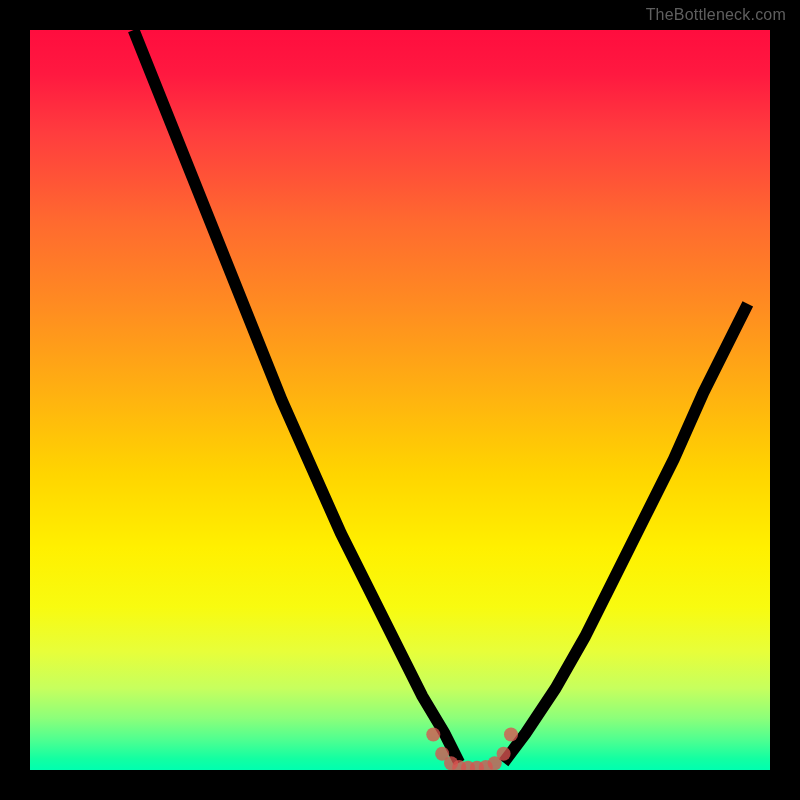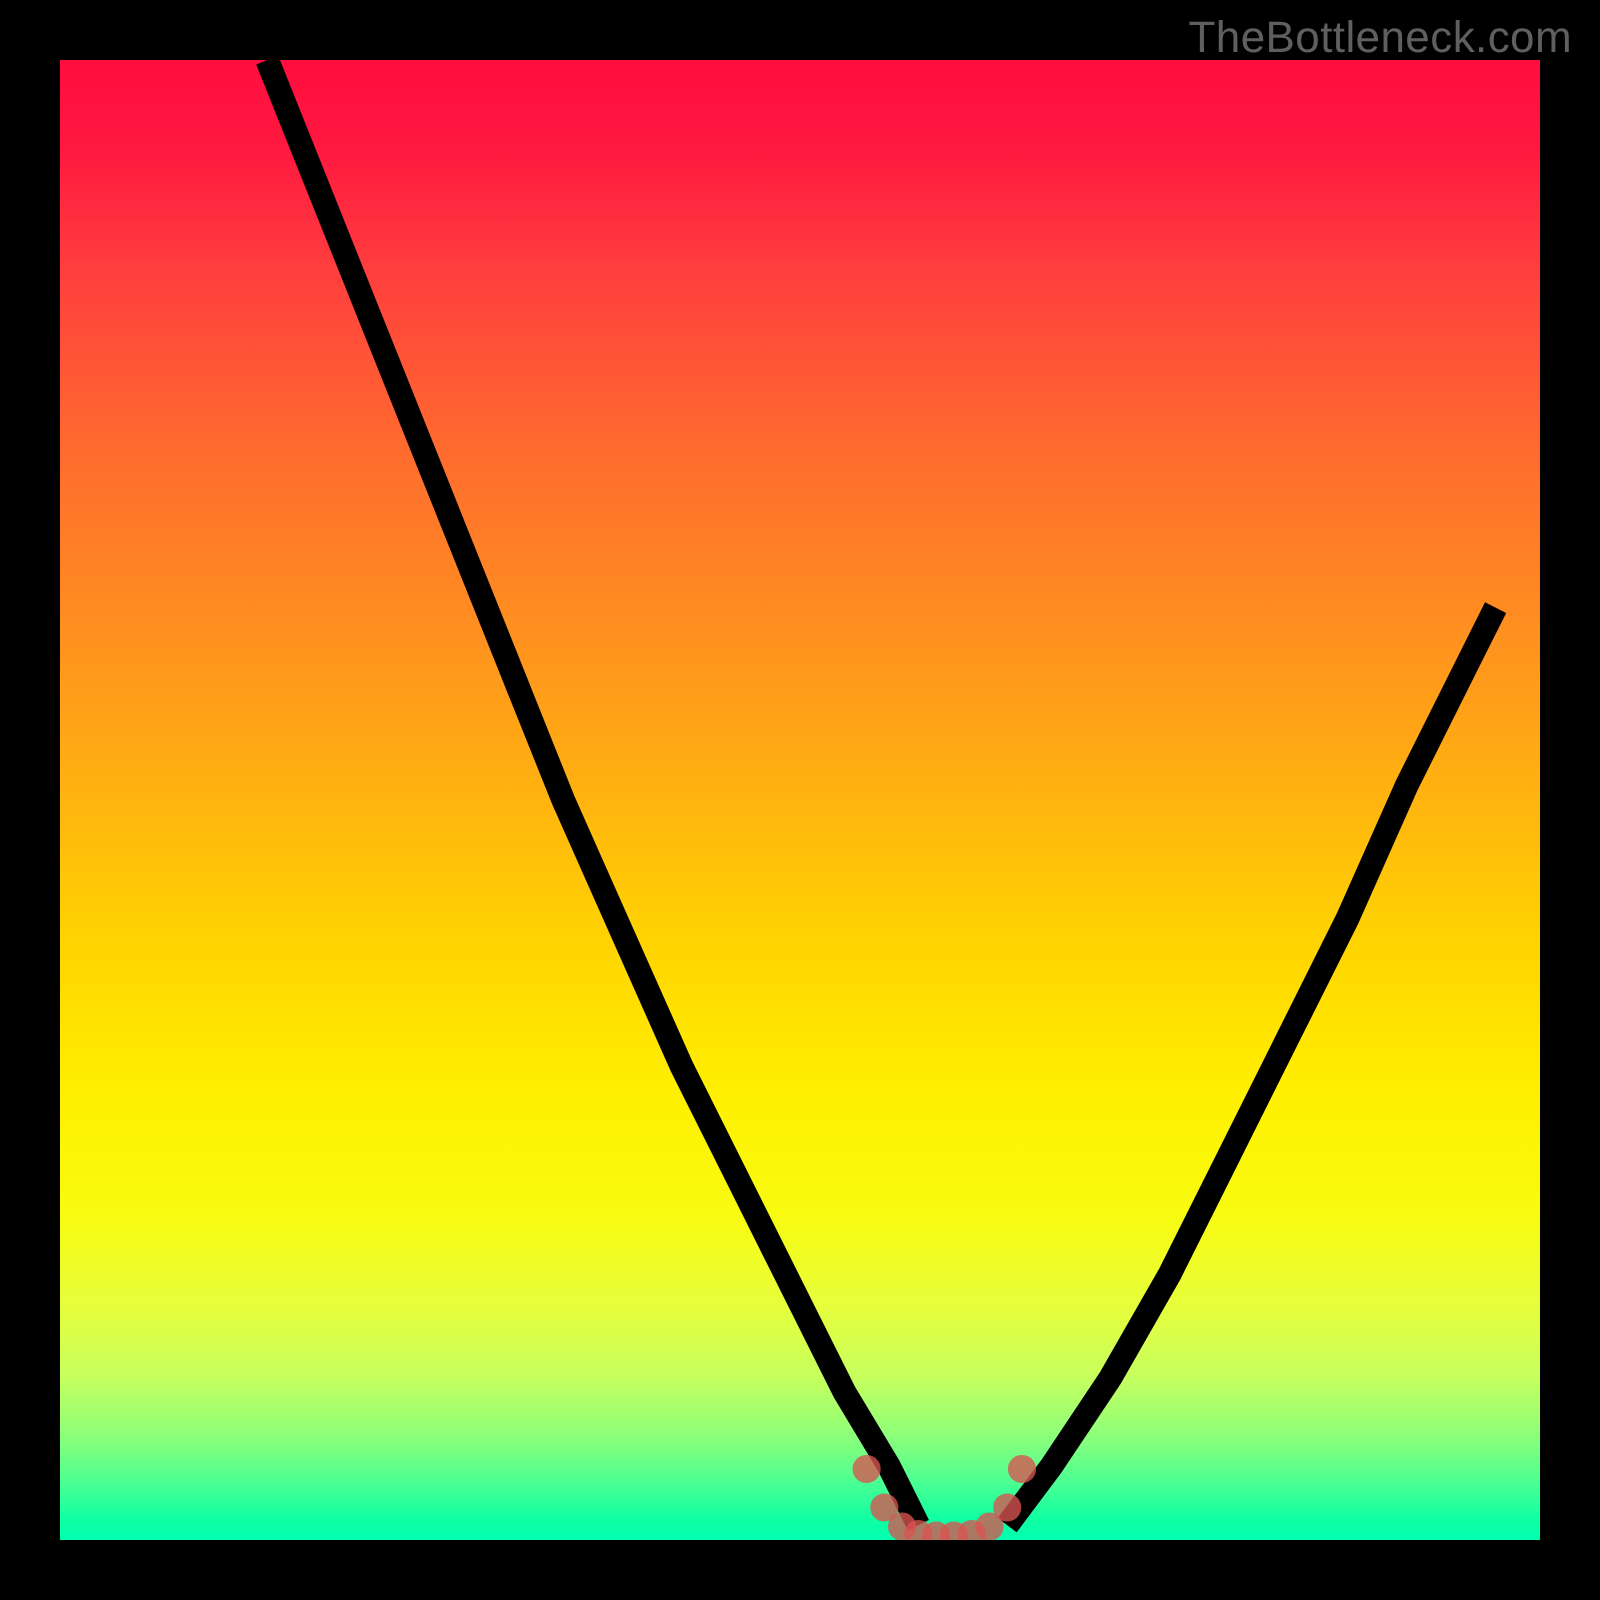--- a/index.html
+++ b/index.html
@@ -14,21 +14,21 @@
   .frame {
     position: relative;
     width: 800px;
     height: 800px;
     background: #000;
   }
   .watermark {
     position: absolute;
     top: 6px;
     right: 14px;
-    font-size: 22px;
+    font-size: 16px;
     color: #5f5f5f;
     font-weight: 500;
     letter-spacing: 0.2px;
     z-index: 5;
   }
   .plot-area {
     position: absolute;
     left: 30px;
     top: 30px;
     width: 740px;

